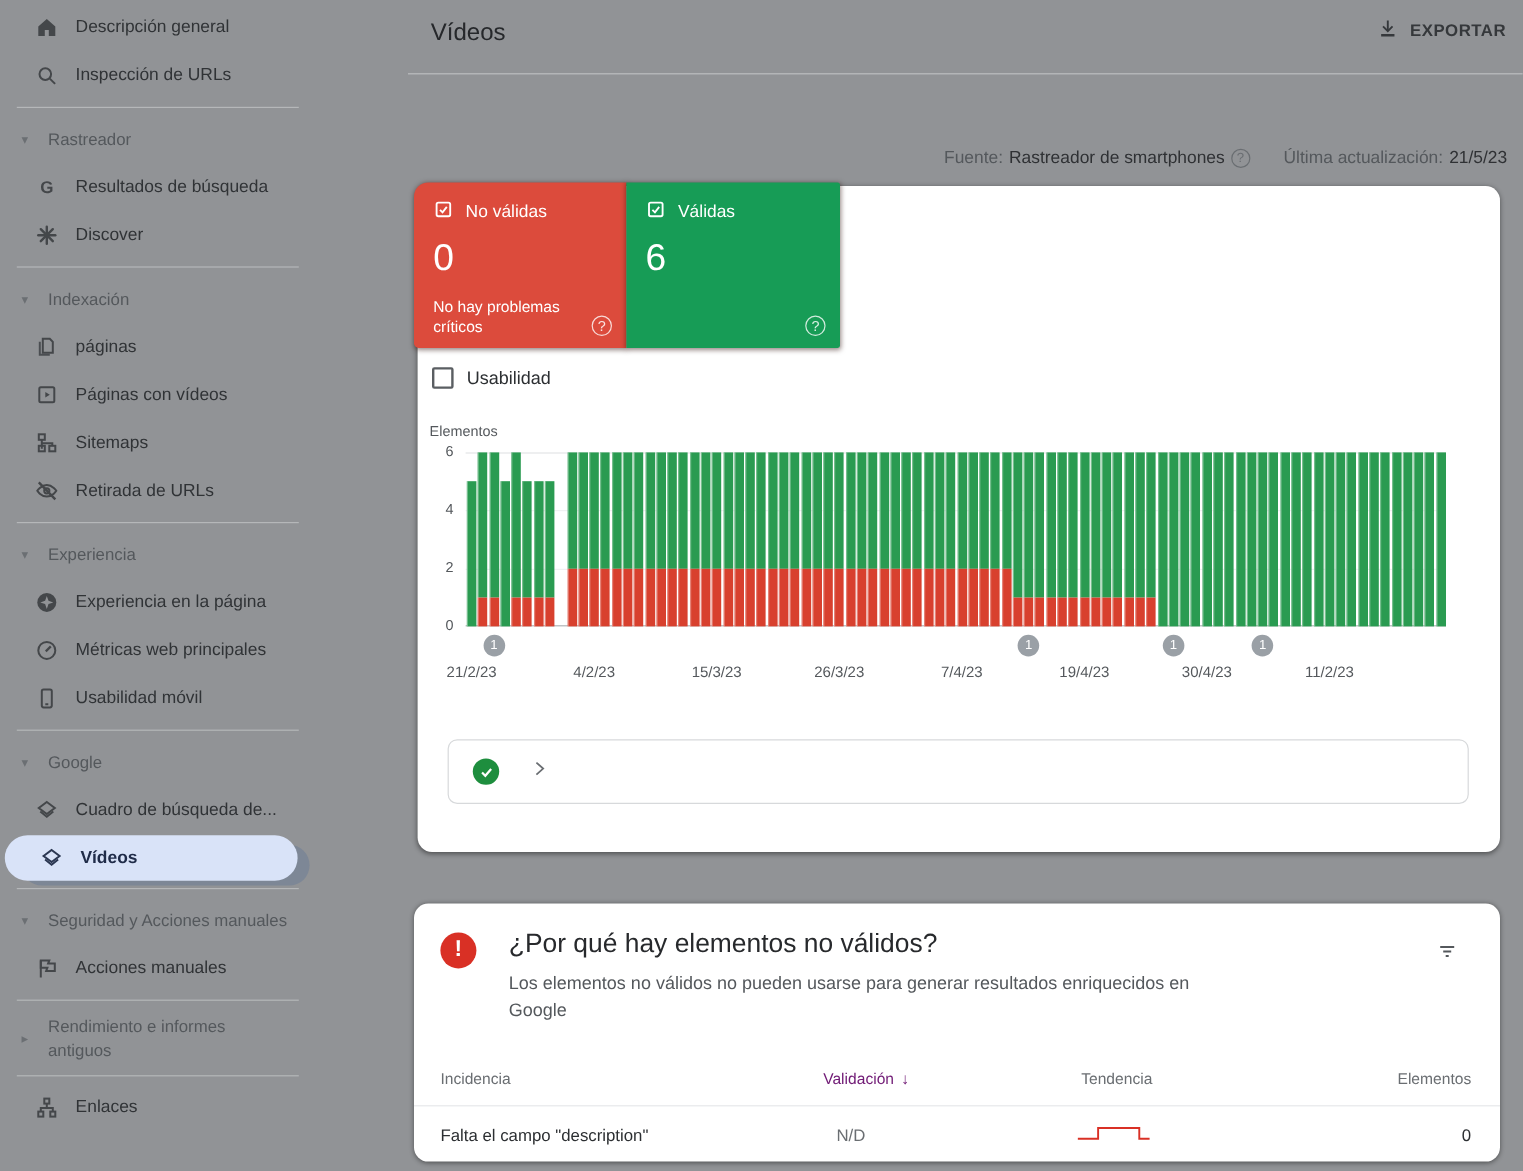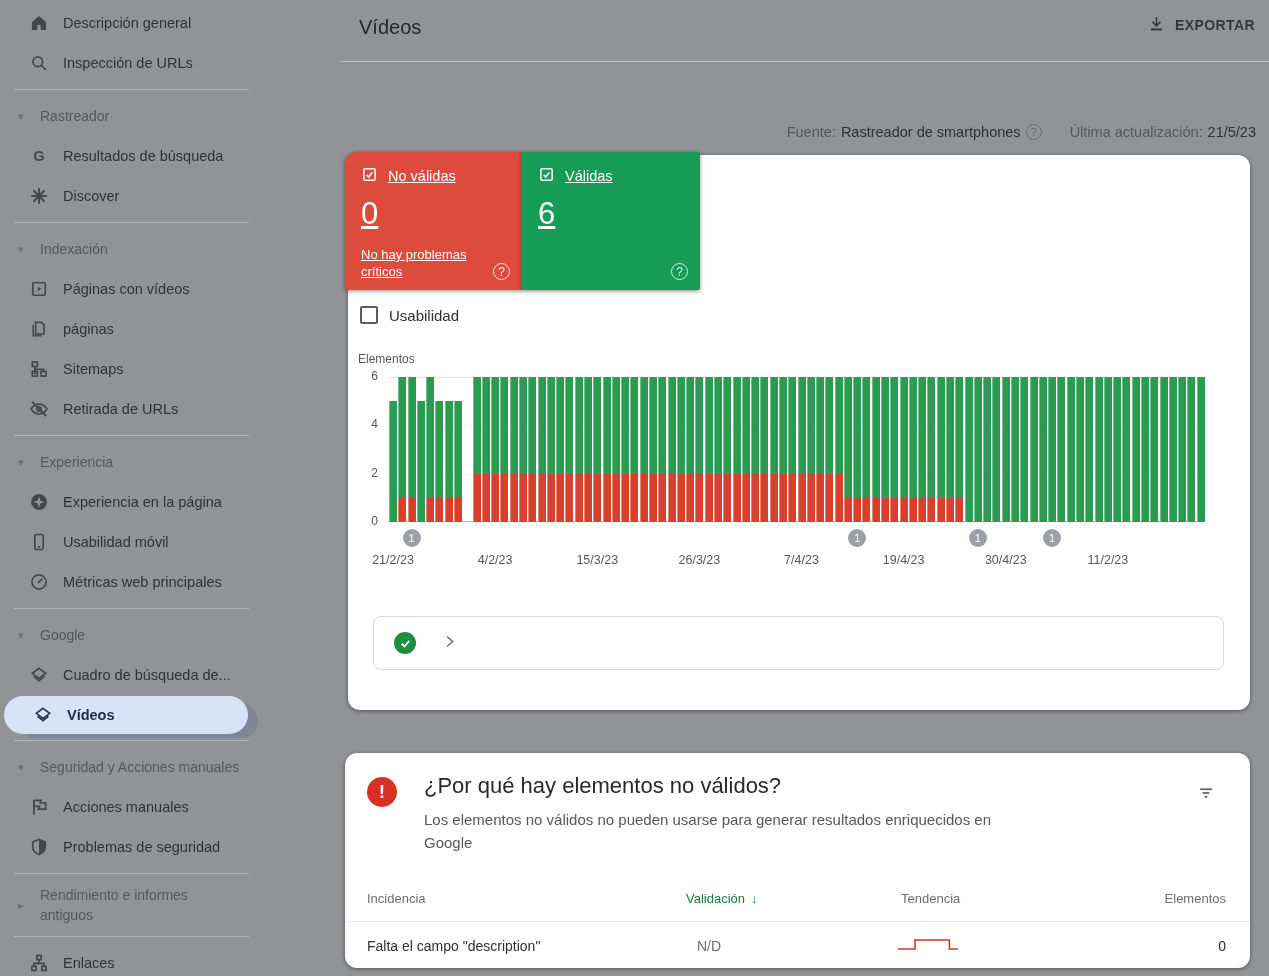--- a/index.html
+++ b/index.html
@@ -41,21 +41,21 @@
       display:inline-flex; align-items:center; justify-content:center; }
   .meta-gap { width:18px; }
 
   
   .white-card { position:absolute; background:#fff; border-radius:12px; box-shadow:0 1px 4px rgba(0,0,0,.45); }
   #main-card { left:348px; top:155px; width:902px; height:555px; }
   #issues-card { left:345px; top:753px; width:905px; height:215px; }
 
   
   .banner { position:absolute; top:152px; height:138px; color:#fff; padding:14px 16px; cursor:pointer;
-      box-shadow:0 1px 4px rgba(40,10,5,.5);text-decoration:underline; }
+      box-shadow:0 1px 4px rgba(40,10,5,.5); }
   #banner-invalid { left:345px; width:177px; background:#dc4b3c; border-radius:12px 0 0 4px; }
   #banner-valid   { left:522px; width:178px; background:#179c56; border-radius:0 2px 2px 0; }
   .banner .head { display:flex; align-items:center; gap:10px; font-size:14.5px; }
   .banner .head svg { width:17px; height:17px; }
   .banner .count { font-size:31px; font-weight:normal; margin-top:10px; }
   .banner .note { font-size:13px; line-height:17px; margin-top:14px; width:120px; }
   .banner .q { position:absolute; right:12px; bottom:10px; width:17px; height:17px; border:1.5px solid rgba(255,255,255,.8);
       border-radius:50%; font-size:12px; color:rgba(255,255,255,.85); display:flex; align-items:center; justify-content:center; }
 
   
@@ -86,21 +86,21 @@
   #valid-link .chev svg { width:15px; height:15px; }
 
   
   #issues-icon { position:absolute; left:22px; top:24px; width:30px; height:30px; border-radius:50%; background:#d93025; color:#fff;
       font-size:19px; font-weight:bold; display:flex; align-items:center; justify-content:center; }
   #issues-title { position:absolute; left:79px; top:20px; font-size:22px; color:#27292c; }
   #issues-sub { position:absolute; left:79px; top:55px; width:575px; font-size:15px; line-height:23px; color:#54585c; }
   #filter-icon { position:absolute; right:34px; top:30px; color:#54585c; cursor:pointer; }
   #filter-icon svg { width:20px; height:20px; }
   .th { position:absolute; top:138px; font-size:13px; color:#6a6e72; }
-  .th.sorted { color:#15803d; display:flex; gap:6px; align-items:flex-end; cursor:pointer; }
+  .th.sorted { color:#701a75; display:flex; gap:6px; align-items:flex-end; cursor:pointer; }
   #tbl-divider { position:absolute; left:0; right:0; top:168px; height:1px; background:#e7e8ea; }
   .td { position:absolute; top:185px; font-size:14px; color:#2c2f32; }
   .td.dim { color:#6a6e72; }
 </style>
 </head>
 <body>
 
 <nav id="sidebar">
     <div class="side-row">
       <span class="icon">
@@ -144,34 +144,34 @@
       <span class="lbl">Discover</span>
     </div>
     <div class="side-div"></div>
     <div class="side-sec">
       <span class="arr">▾</span>
       <span class="lbl">Indexación</span>
     </div>
     <div class="side-row">
       <span class="icon">
         <svg viewBox="0 0 24 24" fill="none" stroke="currentColor" stroke-width="2">
+          <path d="M8 4h7l3 3v11H8Z"></path>
+          <path d="M5 7v13h10" stroke-opacity=".9"></path>
+        </svg>
+      </span>
+      <span class="lbl">páginas</span>
+    </div>
+    <div class="side-row">
+      <span class="icon">
+        <svg viewBox="0 0 24 24" fill="none" stroke="currentColor" stroke-width="2">
           <rect x="4.5" y="4.5" width="15" height="15" rx="1.5"></rect>
           <path d="M10.5 9.2 15 12l-4.5 2.8Z" fill="currentColor" stroke="none"></path>
         </svg>
       </span>
       <span class="lbl">Páginas con vídeos</span>
-    </div>
-    <div class="side-row">
-      <span class="icon">
-        <svg viewBox="0 0 24 24" fill="none" stroke="currentColor" stroke-width="2">
-          <path d="M8 4h7l3 3v11H8Z"></path>
-          <path d="M5 7v13h10" stroke-opacity=".9"></path>
-        </svg>
-      </span>
-      <span class="lbl">páginas</span>
     </div>
     <div class="side-row">
       <span class="icon">
         <svg viewBox="0 0 24 24" fill="none" stroke="currentColor" stroke-width="2">
           <rect x="4" y="3.5" width="6" height="5.5"></rect>
           <rect x="4" y="15" width="6" height="5.5"></rect>
           <rect x="14.5" y="15" width="6" height="5.5"></rect>
           <path d="M7 9v9M7 12.5h10.5V15"></path>
         </svg>
       </span>
@@ -197,34 +197,34 @@
         <svg viewBox="0 0 24 24">
           <circle cx="12" cy="12" r="9.5" fill="currentColor"></circle>
           <path d="M12 5.5l1.7 4.8L18.5 12l-4.8 1.7L12 18.5l-1.7-4.8L5.5 12l4.8-1.7Z" fill="#919396"></path>
         </svg>
       </span>
       <span class="lbl">Experiencia en la página</span>
     </div>
     <div class="side-row">
       <span class="icon">
         <svg viewBox="0 0 24 24" fill="none" stroke="currentColor" stroke-width="2">
+          <circle cx="12" cy="12" r="8.5"></circle>
+          <line x1="11" y1="13" x2="16" y2="8" stroke-width="2.2"></line>
+        </svg>
+      </span>
+      <span class="lbl">Métricas web principales</span>
+    </div>
+    <div class="side-row">
+      <span class="icon">
+        <svg viewBox="0 0 24 24" fill="none" stroke="currentColor" stroke-width="2">
           <rect x="7" y="3" width="10" height="18" rx="1.8"></rect>
           <line x1="10.5" y1="17.8" x2="13.5" y2="17.8"></line>
         </svg>
       </span>
       <span class="lbl">Usabilidad móvil</span>
-    </div>
-    <div class="side-row">
-      <span class="icon">
-        <svg viewBox="0 0 24 24" fill="none" stroke="currentColor" stroke-width="2">
-          <circle cx="12" cy="12" r="8.5"></circle>
-          <line x1="11" y1="13" x2="16" y2="8" stroke-width="2.2"></line>
-        </svg>
-      </span>
-      <span class="lbl">Métricas web principales</span>
     </div>
     <div class="side-div"></div>
     <div class="side-sec">
       <span class="arr">▾</span>
       <span class="lbl">Google</span>
     </div>
     <div class="side-row">
       <span class="icon">
         <svg viewBox="0 0 24 24" fill="none" stroke="currentColor" stroke-width="2">
           <path d="M12 4 20 10 12 16 4 10Z"></path>
@@ -248,29 +248,20 @@
       <span class="lbl">Seguridad y Acciones manuales</span>
     </div>
     <div class="side-row">
       <span class="icon">
         <svg viewBox="0 0 24 24" fill="none" stroke="currentColor" stroke-width="2">
           <path d="M6 21V4"></path>
           <path d="M6 4h8.5l-1.2 3.2H20v7.3h-8.6l1.2-3.2H6Z"></path>
         </svg>
       </span>
       <span class="lbl">Acciones manuales</span>
-    </div>
-    <div class="side-row">
-      <span class="icon">
-        <svg viewBox="0 0 24 24" fill="none" stroke="currentColor" stroke-width="2">
-          <path d="M12 3l7.5 3v5.8c0 4.5-3.2 7.8-7.5 9.2-4.3-1.4-7.5-4.7-7.5-9.2V6Z"></path>
-          <path d="M12 3l7.5 3v5.8c0 4.5-3.2 7.8-7.5 9.2V3Z" fill="currentColor" stroke="none"></path>
-        </svg>
-      </span>
-      <span class="lbl">Problemas de seguridad</span>
     </div>
     <div class="side-div"></div>
     <div class="side-sec twoline">
       <span class="arr">▸</span>
       <span class="lbl">Rendimiento e informes antiguos</span>
     </div>
     <div class="side-div"></div>
     <div class="side-row">
       <span class="icon">
         <svg viewBox="0 0 24 24" fill="none" stroke="currentColor" stroke-width="2">

